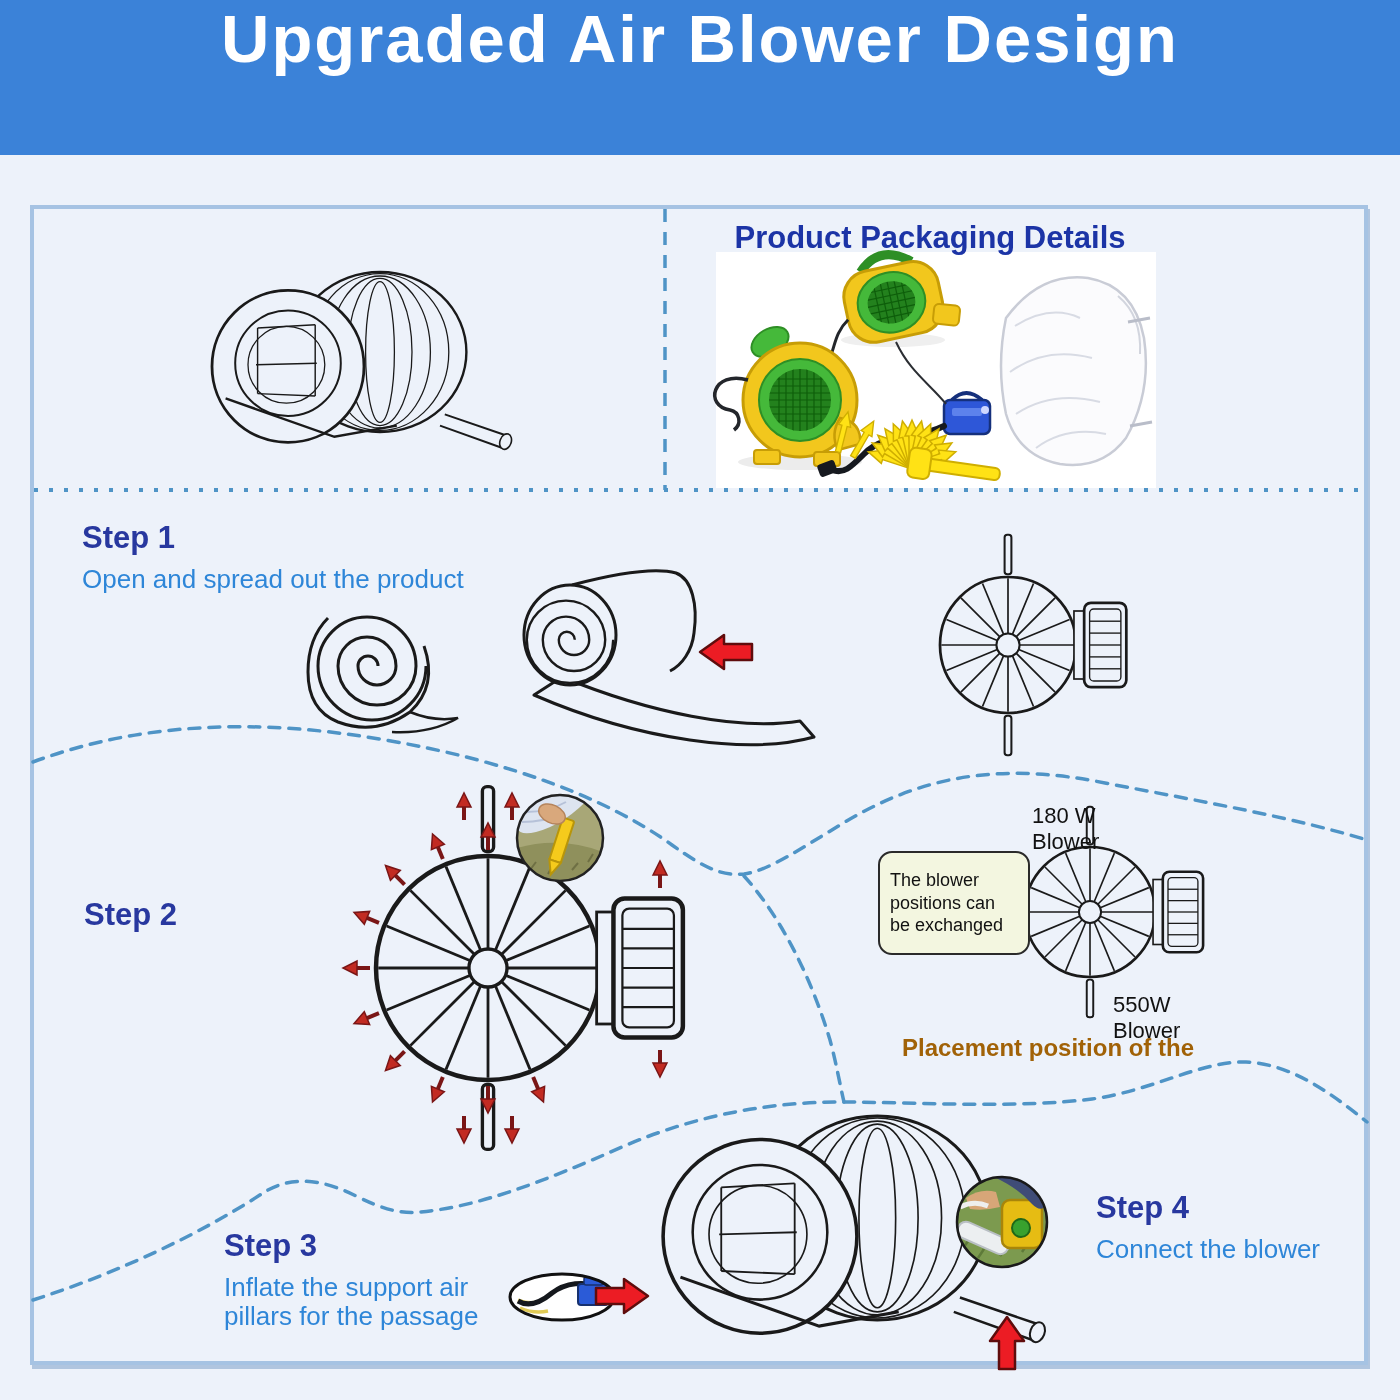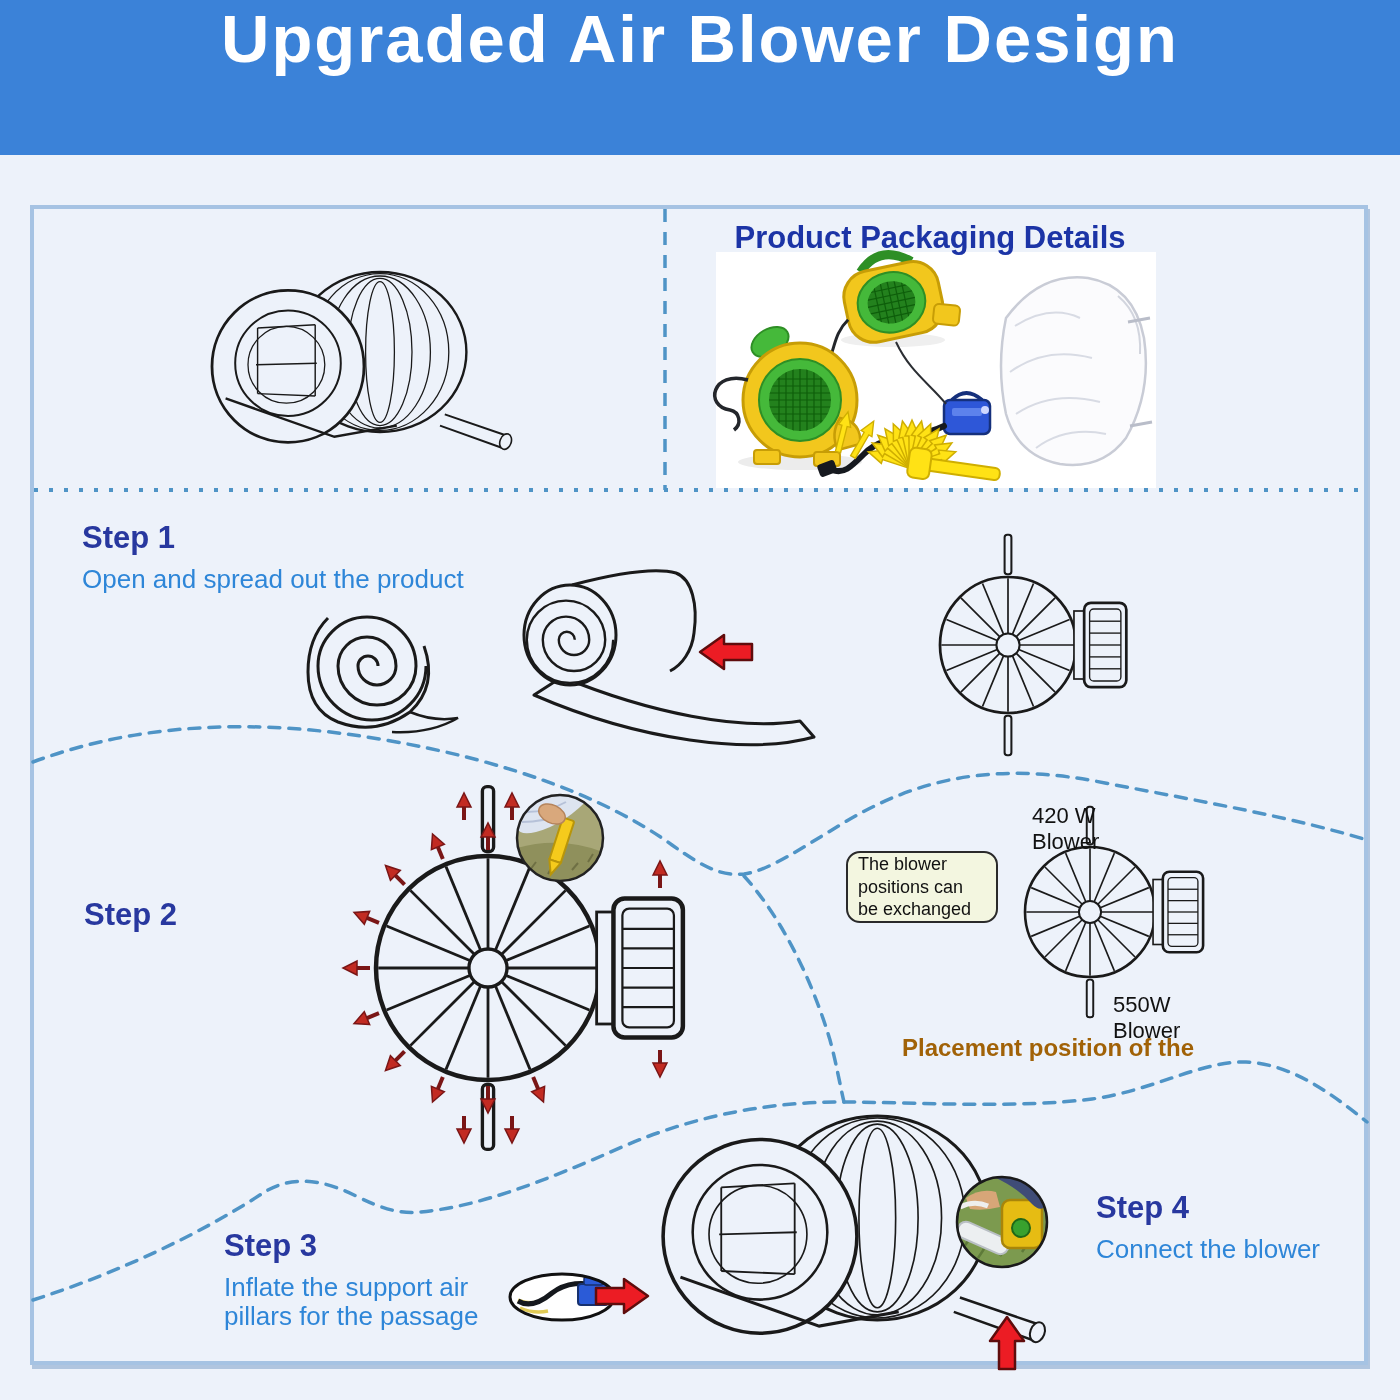--- a/index.html
+++ b/index.html
@@ -18,21 +18,21 @@
               font-size:31px;font-weight:bold;color:var(--packaging-title,#1c34a6);}
   .step-h{font-size:31px;font-weight:bold;color:var(--step-heading,#28389f);}
   .step-d{font-size:26px;color:var(--step-desc,#2e86d8);margin-top:9px;line-height:1.12;}
   .s1{left:82px;top:520px;width:420px;}
   .s2{left:84px;top:897px;width:330px;}
   .s3{left:224px;top:1228px;width:300px;}
   .s4{left:1096px;top:1190px;width:280px;}
   .blower-lbl{font-size:22px;color:#111;line-height:1.18;}
   .lbl-370{left:1032px;top:803px;}
   .lbl-550{left:1113px;top:992px;}
-  .callout{left:846px;top:851px;width:128px;padding:0 10px;
+  .callout{left:878px;top:851px;width:128px;padding:16px 10px;
            background:var(--callout-bg,#f3f6e0);border:2px solid #2a2a2a;border-radius:14px;
            font-size:18px;color:#111;line-height:1.25;}
   .caption{left:902px;top:1034px;font-size:24px;font-weight:600;color:#a16207;}
 </style>
 </head>
 <body>
 
 <div class="page">
 
   <header class="banner">
@@ -322,21 +322,21 @@
   <div class="txt s3">
     <div class="step-h">Step 3</div>
     <div class="step-d">Inflate the support air pillars for the passage</div>
   </div>
   <div class="txt s4">
     <div class="step-h">Step 4</div>
     <div class="step-d">Connect the blower</div>
   </div>
 
   <div class="txt blower-lbl lbl-370">
-    <div>420 W</div>
+    <div>180 W</div>
     <div>Blower</div>
   </div>
   <div class="txt blower-lbl lbl-550">
     <div>550W</div>
     <div>Blower</div>
   </div>
 
   <div class="txt callout">The blower positions can be exchanged</div>
   <div class="txt caption">Placement position of the</div>
 

